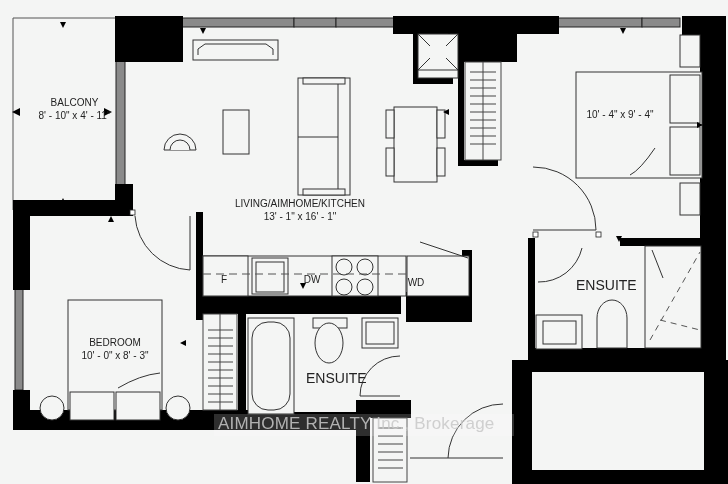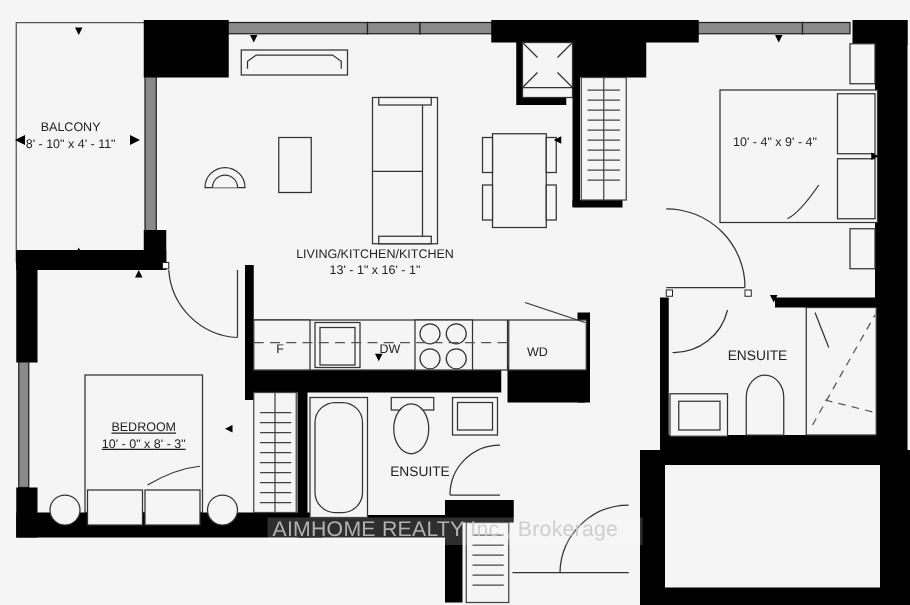--- a/index.html
+++ b/index.html
@@ -1,19 +1,19 @@
 <!DOCTYPE html>
 <html><head>
 <meta charset="utf-8">
 <style>
   html,body{margin:0;padding:0;background:#f4f5f4;}
   body{width:728px;height:484px;overflow:hidden;position:relative;font-family:"Liberation Sans",sans-serif;}
   #plan{position:absolute;left:0;top:0;width:728px;height:484px;}
   .lbl{position:absolute;font-family:"Liberation Sans",sans-serif;font-size:10px;color:#222;text-align:center;line-height:13px;white-space:nowrap;}
-  .small{font-size:11px;}
+  .small{font-size:14px;}
   .wm{position:absolute;left:218px;top:414px;font-size:17px;color:rgba(200,200,200,0.85);letter-spacing:0.2px;white-space:nowrap;font-family:Liberation Sans, sans-serif;}
   .wm-bg{position:absolute;left:214px;top:414px;width:300px;height:22px;background:rgba(255,255,255,0.18);}
 </style>
 </head>
 <body>
 
 <svg id="plan" viewBox="0 0 728 484" xmlns="http://www.w3.org/2000/svg">
   <rect x="0" y="0" width="728" height="484" fill="#f4f5f4"></rect>
 
   <g fill="#f4f5f4" stroke="none">
@@ -198,41 +198,41 @@
     <polygon points="616,236 622,236 619,242"></polygon>
   </g>
 
   <g fill="#fff" stroke="#222" stroke-width="0.8">
     <rect x="130" y="210" width="5" height="5"></rect>
     <rect x="533" y="232" width="5" height="5"></rect>
     <rect x="596" y="232" width="5" height="5"></rect>
   </g>
 </svg>
 
-<div class="lbl" style="left:0;top:96px;width:113px;">
+<div class="lbl" style="left:18px;top:96px;width:113px;">
   <div>BALCONY</div>
   <div>8' - 10"  x  4' - 11"</div>
 </div>
 
 <div class="lbl" style="left:220px;top:197px;width:160px;">
-  <div>LIVING/KITCHEN/KITCHEN</div>
+  <div>LIVING/AIMHOME/KITCHEN</div>
   <div>13' - 1"  x  16' - 1"</div>
 </div>
 
 <div class="lbl" style="left:560px;top:108px;width:120px;">
   <div>10' - 4"  x  9' - 4"</div>
 </div>
 
-<div class="lbl" style="left:60px;top:336px;width:110px;text-decoration:underline;">
+<div class="lbl" style="left:60px;top:336px;width:110px;">
   <div>BEDROOM</div>
   <div>10' - 0"  x  8' - 3"</div>
 </div>
 
 <div class="lbl small" style="left:576px;top:279px;width:60px;">ENSUITE</div>
 
 <div class="lbl small" style="left:306px;top:372px;width:60px;">ENSUITE</div>
 
 <div class="lbl" style="left:206px;top:273px;width:36px;">F</div>
 <div class="lbl" style="left:294px;top:273px;width:36px;">DW</div>
-<div class="lbl" style="left:410px;top:276px;width:40px;">WD</div>
+<div class="lbl" style="left:396px;top:276px;width:40px;">WD</div>
 
 <div class="wm-bg"></div>
 <div class="wm">AIMHOME REALTY Inc., Brokerage</div>
 
 </body></html>

